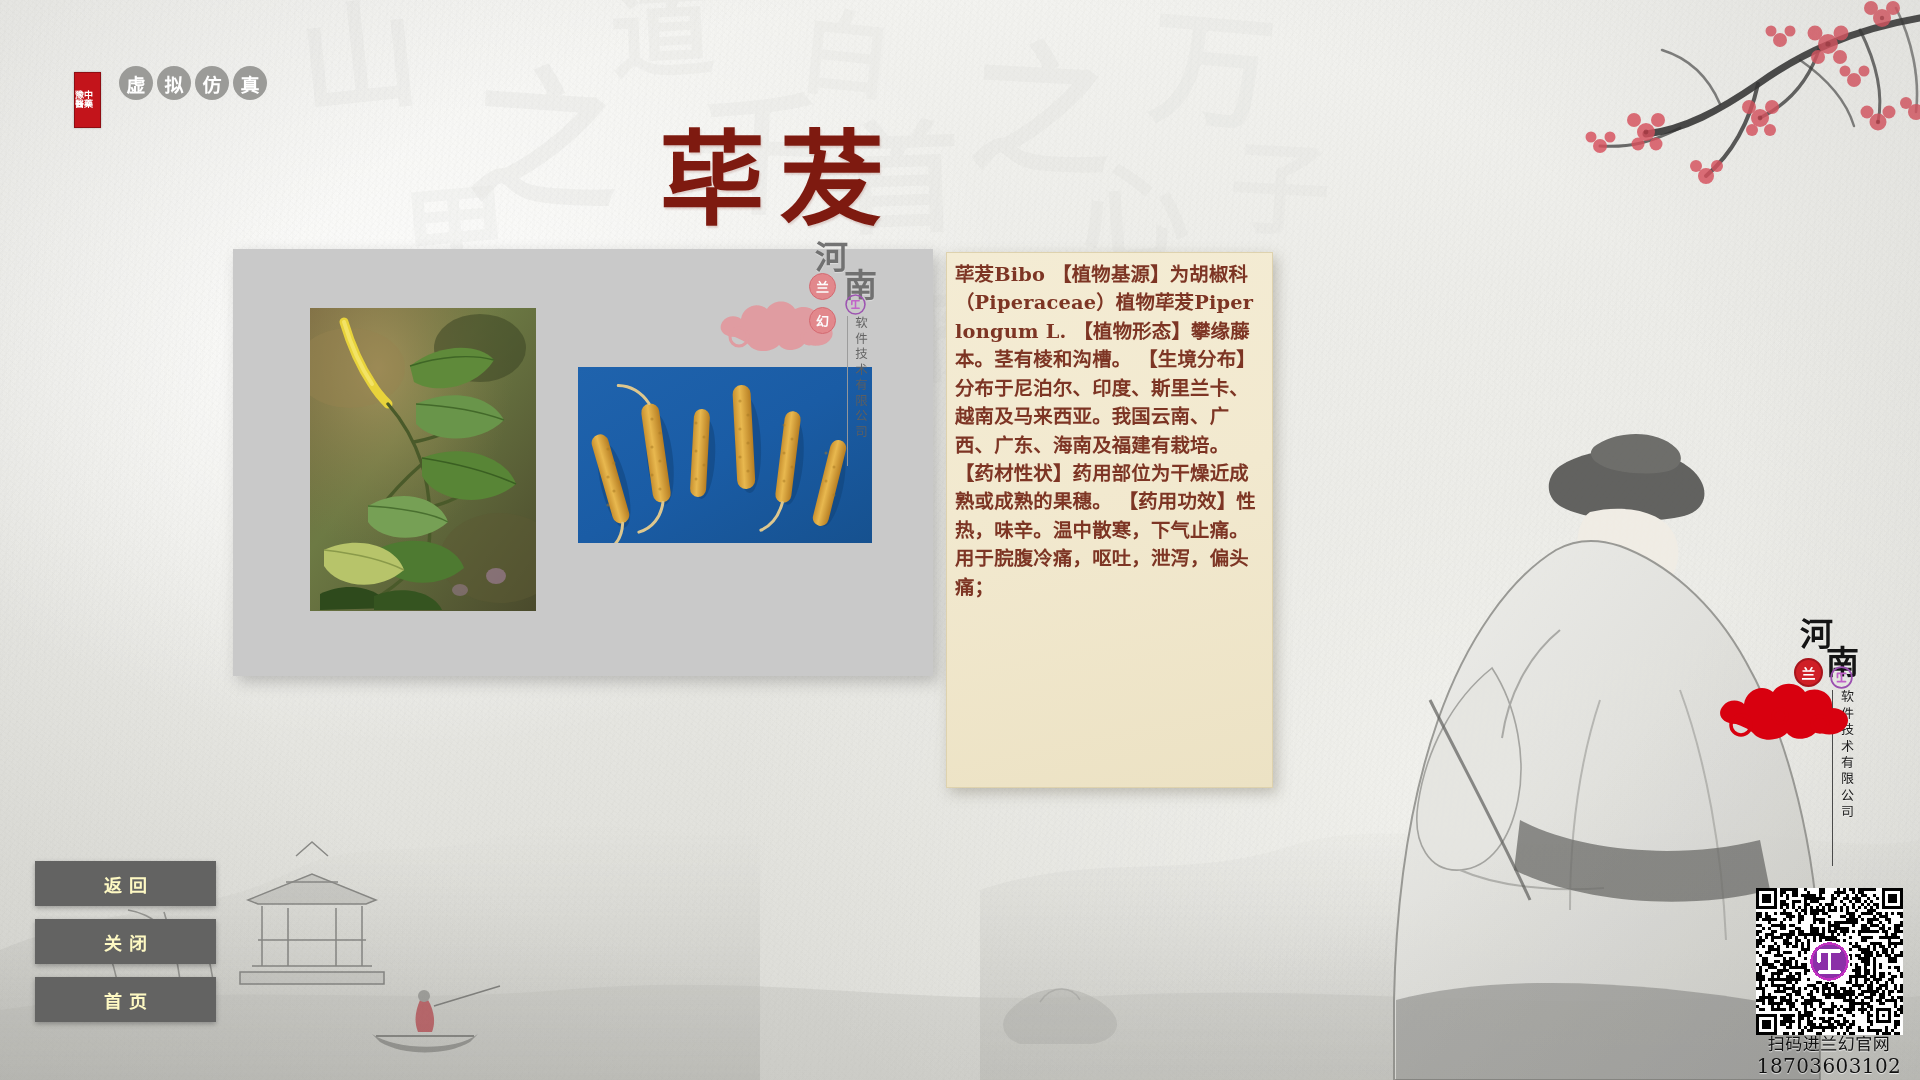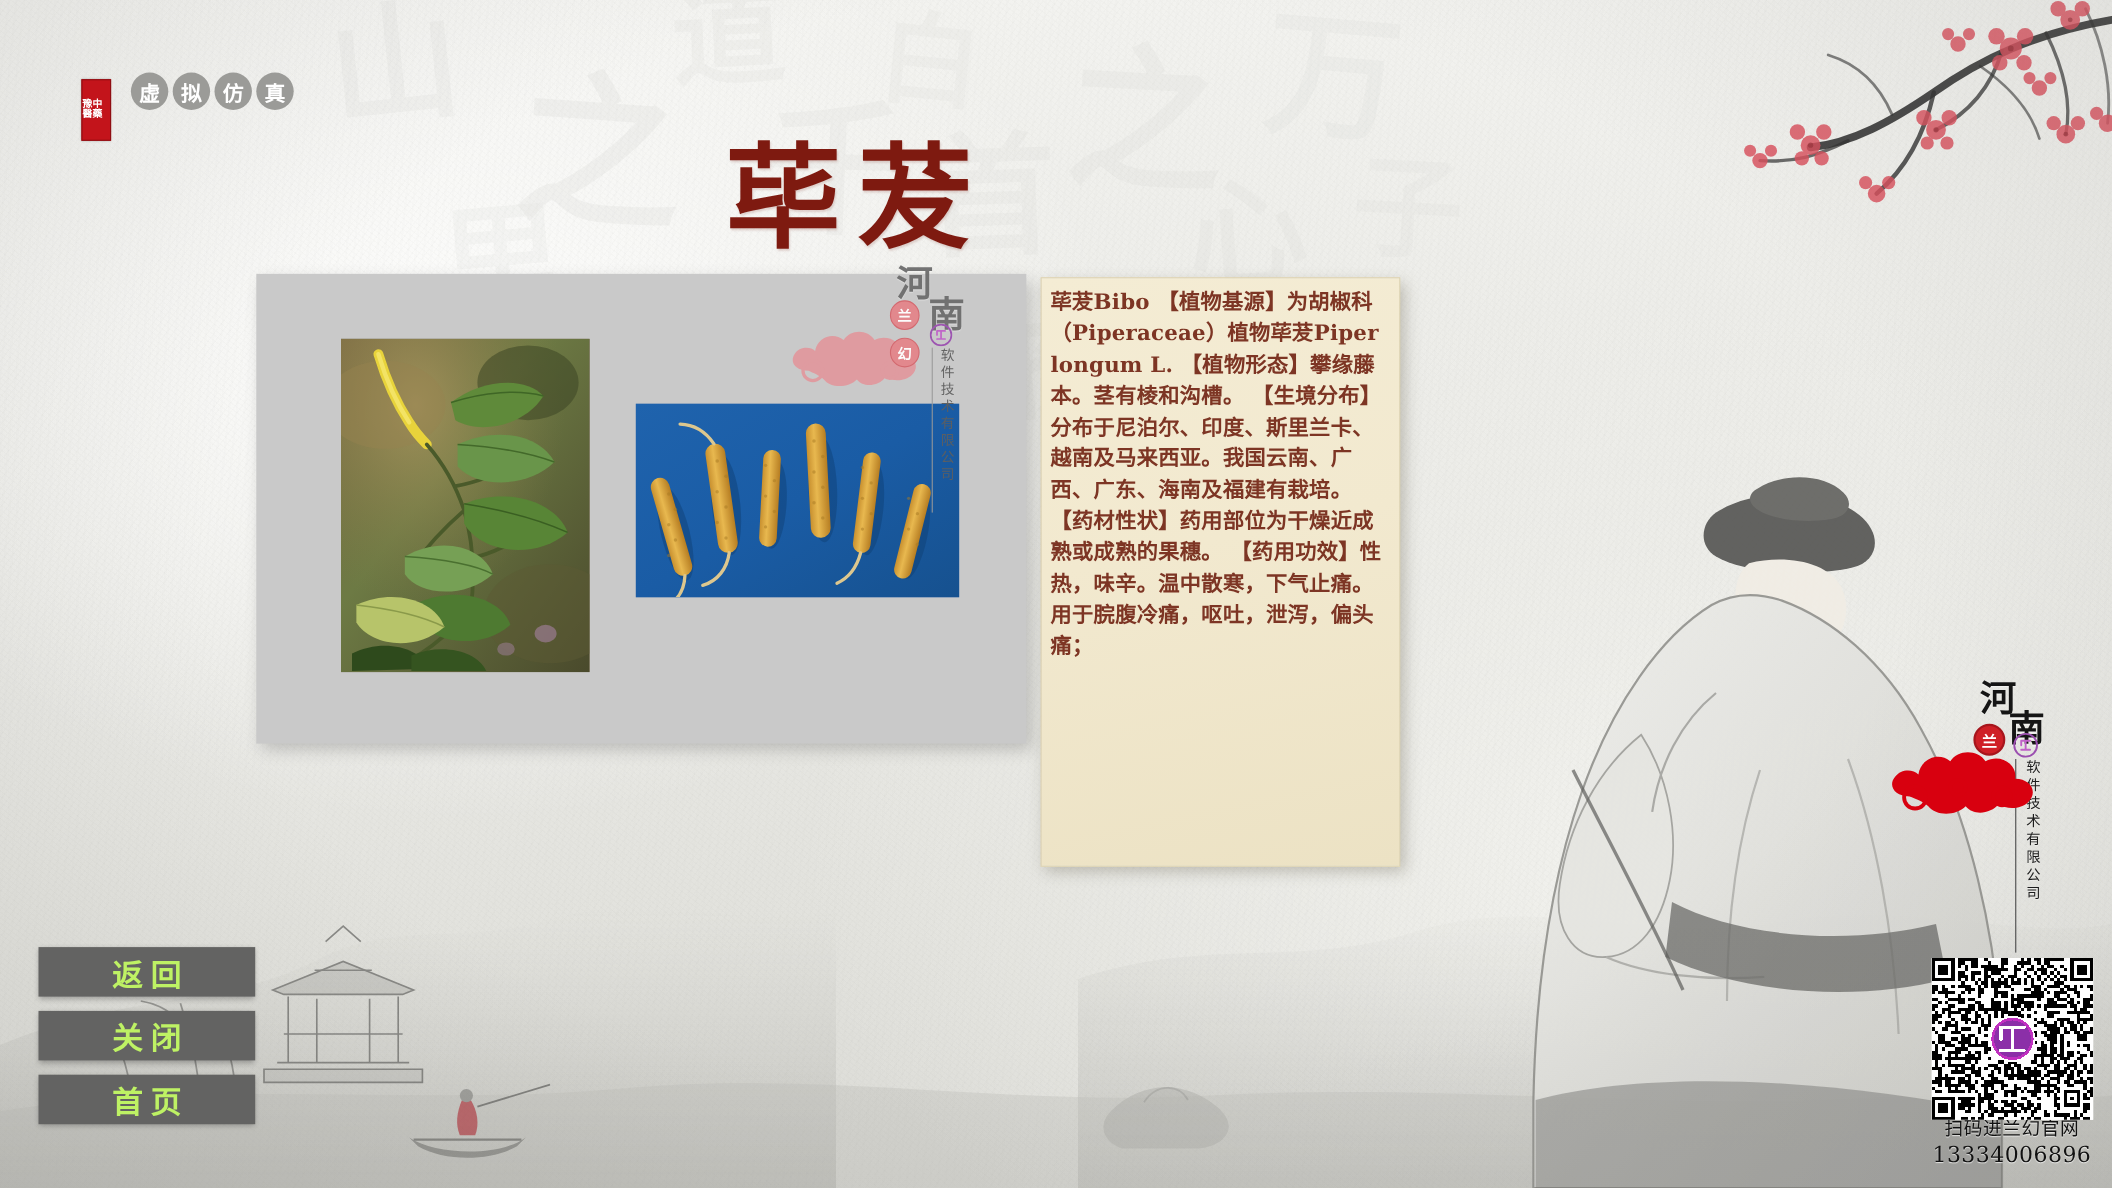--- a/index.html
+++ b/index.html
@@ -155,25 +155,25 @@
     font-family:"DejaVu Serif","Liberation Serif",serif;
     font-size:19.4px; line-height:1.465;
     color:#7d3524; font-weight:700;
     letter-spacing:.2px;
     word-break:break-all;
   }
 
   
   #nav-buttons { position:absolute; left:35px; top:861px; z-index:30; }
   .nav-btn {
-    width:197px; height:45px; margin-bottom:13px;
-    background:#636362; color:#bef264;
+    width:181px; height:45px; margin-bottom:13px;
+    background:#636362; color:#fef9c3;
     display:flex; align-items:center; justify-content:center;
     font-family:"DejaVu Serif","Liberation Serif",serif;
-    font-size:28px; font-weight:700; letter-spacing:7px; text-indent:7px;
+    font-size:18px; font-weight:700; letter-spacing:7px; text-indent:7px;
     cursor:pointer; user-select:none;
     box-shadow:0 2px 5px rgba(0,0,0,.28);
     border:none;
   }
 
   
   #right-watermark { position:absolute; right:44px; top:628px; width:120px; height:260px; z-index:22; }
   .rw-he, .rw-nan {
     position:absolute; color:#151515; font-weight:700;
     font-family:"DejaVu Serif","Liberation Serif",serif;
@@ -195,21 +195,21 @@
     writing-mode:vertical-rl;
     font-size:13px; letter-spacing:3.4px; color:#1c1c1c;
     font-family:"DejaVu Serif","Liberation Serif",serif;
     border-left:1px solid #4a4a4a; padding-left:4px; height:176px;
     text-shadow:0 1px 1px rgba(255,255,255,.45);
   }
   .rw-mark { position:absolute; left:74px; top:38px; width:23px; height:23px; }
   .rw-cloud { position:absolute; left:-42px; top:46px; width:150px; height:78px; }
 
   
-  #qr-block { position:absolute; right:2px; bottom:19px; width:178px; z-index:30; text-align:center; }
+  #qr-block { position:absolute; right:2px; bottom:2px; width:178px; z-index:30; text-align:center; }
   #qr-code { width:147px; height:147px; margin:0 auto; background:#fff; position:relative; }
   .qr-caption {
     font-family:"DejaVu Serif","Liberation Serif",serif;
     font-size:17px; color:#111; letter-spacing:.5px; line-height:1.16;
     text-shadow:0 1px 1px rgba(255,255,255,.75);
   }
   .qr-phone {
     font-family:"DejaVu Serif","Liberation Serif",serif;
     font-size:20px; color:#111; letter-spacing:.4px; line-height:1.16;
     text-shadow:0 1px 1px rgba(255,255,255,.75);
@@ -615,14 +615,14 @@
       <g fill="#000" id="qr-cells">
           <path d="M0 0h1v1h-1zM1 0h1v1h-1zM2 0h1v1h-1zM3 0h1v1h-1zM4 0h1v1h-1zM5 0h1v1h-1zM6 0h1v1h-1zM8 0h1v1h-1zM9 0h1v1h-1zM10 0h1v1h-1zM11 0h1v1h-1zM12 0h1v1h-1zM13 0h1v1h-1zM16 0h1v1h-1zM21 0h1v1h-1zM22 0h1v1h-1zM27 0h1v1h-1zM29 0h1v1h-1zM31 0h1v1h-1zM32 0h1v1h-1zM34 0h1v1h-1zM35 0h1v1h-1zM36 0h1v1h-1zM37 0h1v1h-1zM38 0h1v1h-1zM39 0h1v1h-1zM42 0h1v1h-1zM43 0h1v1h-1zM44 0h1v1h-1zM45 0h1v1h-1zM46 0h1v1h-1zM47 0h1v1h-1zM48 0h1v1h-1zM0 1h1v1h-1zM6 1h1v1h-1zM8 1h1v1h-1zM9 1h1v1h-1zM12 1h1v1h-1zM13 1h1v1h-1zM17 1h1v1h-1zM21 1h1v1h-1zM22 1h1v1h-1zM26 1h1v1h-1zM27 1h1v1h-1zM28 1h1v1h-1zM29 1h1v1h-1zM32 1h1v1h-1zM34 1h1v1h-1zM35 1h1v1h-1zM42 1h1v1h-1zM48 1h1v1h-1zM0 2h1v1h-1zM2 2h1v1h-1zM3 2h1v1h-1zM4 2h1v1h-1zM6 2h1v1h-1zM8 2h1v1h-1zM10 2h1v1h-1zM12 2h1v1h-1zM13 2h1v1h-1zM15 2h1v1h-1zM16 2h1v1h-1zM17 2h1v1h-1zM18 2h1v1h-1zM19 2h1v1h-1zM21 2h1v1h-1zM25 2h1v1h-1zM27 2h1v1h-1zM30 2h1v1h-1zM33 2h1v1h-1zM35 2h1v1h-1zM36 2h1v1h-1zM39 2h1v1h-1zM42 2h1v1h-1zM44 2h1v1h-1zM45 2h1v1h-1zM46 2h1v1h-1zM48 2h1v1h-1zM0 3h1v1h-1zM2 3h1v1h-1zM3 3h1v1h-1zM4 3h1v1h-1zM6 3h1v1h-1zM10 3h1v1h-1zM16 3h1v1h-1zM17 3h1v1h-1zM18 3h1v1h-1zM19 3h1v1h-1zM20 3h1v1h-1zM21 3h1v1h-1zM22 3h1v1h-1zM25 3h1v1h-1zM26 3h1v1h-1zM29 3h1v1h-1zM30 3h1v1h-1zM32 3h1v1h-1zM33 3h1v1h-1zM34 3h1v1h-1zM37 3h1v1h-1zM40 3h1v1h-1zM42 3h1v1h-1zM44 3h1v1h-1zM45 3h1v1h-1zM46 3h1v1h-1zM48 3h1v1h-1zM0 4h1v1h-1zM2 4h1v1h-1zM3 4h1v1h-1zM4 4h1v1h-1zM6 4h1v1h-1zM8 4h1v1h-1zM9 4h1v1h-1zM12 4h1v1h-1zM13 4h1v1h-1zM14 4h1v1h-1zM16 4h1v1h-1zM18 4h1v1h-1zM19 4h1v1h-1zM20 4h1v1h-1zM25 4h1v1h-1zM28 4h1v1h-1zM31 4h1v1h-1zM33 4h1v1h-1zM34 4h1v1h-1zM36 4h1v1h-1zM38 4h1v1h-1zM42 4h1v1h-1zM44 4h1v1h-1zM45 4h1v1h-1zM46 4h1v1h-1zM48 4h1v1h-1zM0 5h1v1h-1zM6 5h1v1h-1zM8 5h1v1h-1zM9 5h1v1h-1zM10 5h1v1h-1zM12 5h1v1h-1zM16 5h1v1h-1zM17 5h1v1h-1zM21 5h1v1h-1zM23 5h1v1h-1zM24 5h1v1h-1zM25 5h1v1h-1zM29 5h1v1h-1zM32 5h1v1h-1zM35 5h1v1h-1zM37 5h1v1h-1zM39 5h1v1h-1zM40 5h1v1h-1zM42 5h1v1h-1zM48 5h1v1h-1zM0 6h1v1h-1zM1 6h1v1h-1zM2 6h1v1h-1zM3 6h1v1h-1zM4 6h1v1h-1zM5 6h1v1h-1zM6 6h1v1h-1zM8 6h1v1h-1zM10 6h1v1h-1zM12 6h1v1h-1zM14 6h1v1h-1zM16 6h1v1h-1zM18 6h1v1h-1zM20 6h1v1h-1zM22 6h1v1h-1zM24 6h1v1h-1zM26 6h1v1h-1zM28 6h1v1h-1zM30 6h1v1h-1zM32 6h1v1h-1zM34 6h1v1h-1zM36 6h1v1h-1zM38 6h1v1h-1zM40 6h1v1h-1zM42 6h1v1h-1zM43 6h1v1h-1zM44 6h1v1h-1zM45 6h1v1h-1zM46 6h1v1h-1zM47 6h1v1h-1zM48 6h1v1h-1zM9 7h1v1h-1zM13 7h1v1h-1zM15 7h1v1h-1zM16 7h1v1h-1zM18 7h1v1h-1zM19 7h1v1h-1zM20 7h1v1h-1zM21 7h1v1h-1zM22 7h1v1h-1zM24 7h1v1h-1zM25 7h1v1h-1zM26 7h1v1h-1zM28 7h1v1h-1zM30 7h1v1h-1zM33 7h1v1h-1zM37 7h1v1h-1zM38 7h1v1h-1zM39 7h1v1h-1zM0 8h1v1h-1zM1 8h1v1h-1zM3 8h1v1h-1zM6 8h1v1h-1zM8 8h1v1h-1zM9 8h1v1h-1zM10 8h1v1h-1zM11 8h1v1h-1zM14 8h1v1h-1zM16 8h1v1h-1zM18 8h1v1h-1zM19 8h1v1h-1zM20 8h1v1h-1zM22 8h1v1h-1zM23 8h1v1h-1zM30 8h1v1h-1zM31 8h1v1h-1zM32 8h1v1h-1zM35 8h1v1h-1zM36 8h1v1h-1zM37 8h1v1h-1zM38 8h1v1h-1zM40 8h1v1h-1zM41 8h1v1h-1zM43 8h1v1h-1zM45 8h1v1h-1zM47 8h1v1h-1zM48 8h1v1h-1zM0 9h1v1h-1zM1 9h1v1h-1zM3 9h1v1h-1zM4 9h1v1h-1zM10 9h1v1h-1zM11 9h1v1h-1zM12 9h1v1h-1zM14 9h1v1h-1zM15 9h1v1h-1zM19 9h1v1h-1zM24 9h1v1h-1zM28 9h1v1h-1zM29 9h1v1h-1zM31 9h1v1h-1zM32 9h1v1h-1zM34 9h1v1h-1zM39 9h1v1h-1zM41 9h1v1h-1zM42 9h1v1h-1zM43 9h1v1h-1zM48 9h1v1h-1zM0 10h1v1h-1zM2 10h1v1h-1zM3 10h1v1h-1zM4 10h1v1h-1zM5 10h1v1h-1zM6 10h1v1h-1zM9 10h1v1h-1zM11 10h1v1h-1zM14 10h1v1h-1zM15 10h1v1h-1zM19 10h1v1h-1zM20 10h1v1h-1zM21 10h1v1h-1zM22 10h1v1h-1zM30 10h1v1h-1zM31 10h1v1h-1zM32 10h1v1h-1zM33 10h1v1h-1zM35 10h1v1h-1zM37 10h1v1h-1zM38 10h1v1h-1zM39 10h1v1h-1zM40 10h1v1h-1zM43 10h1v1h-1zM44 10h1v1h-1zM4 11h1v1h-1zM8 11h1v1h-1zM14 11h1v1h-1zM19 11h1v1h-1zM21 11h1v1h-1zM22 11h1v1h-1zM24 11h1v1h-1zM26 11h1v1h-1zM27 11h1v1h-1zM28 11h1v1h-1zM29 11h1v1h-1zM30 11h1v1h-1zM31 11h1v1h-1zM32 11h1v1h-1zM33 11h1v1h-1zM37 11h1v1h-1zM38 11h1v1h-1zM41 11h1v1h-1zM44 11h1v1h-1zM48 11h1v1h-1zM0 12h1v1h-1zM1 12h1v1h-1zM5 12h1v1h-1zM6 12h1v1h-1zM7 12h1v1h-1zM8 12h1v1h-1zM9 12h1v1h-1zM11 12h1v1h-1zM12 12h1v1h-1zM18 12h1v1h-1zM24 12h1v1h-1zM25 12h1v1h-1zM26 12h1v1h-1zM27 12h1v1h-1zM32 12h1v1h-1zM35 12h1v1h-1zM36 12h1v1h-1zM38 12h1v1h-1zM39 12h1v1h-1zM40 12h1v1h-1zM42 12h1v1h-1zM46 12h1v1h-1zM47 12h1v1h-1zM48 12h1v1h-1zM2 13h1v1h-1zM4 13h1v1h-1zM8 13h1v1h-1zM9 13h1v1h-1zM13 13h1v1h-1zM14 13h1v1h-1zM18 13h1v1h-1zM19 13h1v1h-1zM20 13h1v1h-1zM22 13h1v1h-1zM24 13h1v1h-1zM26 13h1v1h-1zM27 13h1v1h-1zM28 13h1v1h-1zM29 13h1v1h-1zM30 13h1v1h-1zM35 13h1v1h-1zM36 13h1v1h-1zM37 13h1v1h-1zM41 13h1v1h-1zM42 13h1v1h-1zM44 13h1v1h-1zM46 13h1v1h-1zM47 13h1v1h-1zM0 14h1v1h-1zM1 14h1v1h-1zM5 14h1v1h-1zM6 14h1v1h-1zM11 14h1v1h-1zM12 14h1v1h-1zM14 14h1v1h-1zM15 14h1v1h-1zM18 14h1v1h-1zM19 14h1v1h-1zM20 14h1v1h-1zM22 14h1v1h-1zM24 14h1v1h-1zM25 14h1v1h-1zM26 14h1v1h-1zM28 14h1v1h-1zM29 14h1v1h-1zM30 14h1v1h-1zM32 14h1v1h-1zM34 14h1v1h-1zM35 14h1v1h-1zM36 14h1v1h-1zM37 14h1v1h-1zM38 14h1v1h-1zM39 14h1v1h-1zM40 14h1v1h-1zM42 14h1v1h-1zM43 14h1v1h-1zM46 14h1v1h-1zM47 14h1v1h-1zM48 14h1v1h-1zM0 15h1v1h-1zM3 15h1v1h-1zM4 15h1v1h-1zM5 15h1v1h-1zM8 15h1v1h-1zM9 15h1v1h-1zM10 15h1v1h-1zM11 15h1v1h-1zM12 15h1v1h-1zM14 15h1v1h-1zM15 15h1v1h-1zM16 15h1v1h-1zM17 15h1v1h-1zM18 15h1v1h-1zM19 15h1v1h-1zM20 15h1v1h-1zM21 15h1v1h-1zM22 15h1v1h-1zM25 15h1v1h-1zM27 15h1v1h-1zM29 15h1v1h-1zM34 15h1v1h-1zM43 15h1v1h-1zM45 15h1v1h-1zM46 15h1v1h-1zM1 16h1v1h-1zM3 16h1v1h-1zM5 16h1v1h-1zM6 16h1v1h-1zM7 16h1v1h-1zM8 16h1v1h-1zM10 16h1v1h-1zM11 16h1v1h-1zM13 16h1v1h-1zM16 16h1v1h-1zM19 16h1v1h-1zM21 16h1v1h-1zM22 16h1v1h-1zM23 16h1v1h-1zM24 16h1v1h-1zM25 16h1v1h-1zM26 16h1v1h-1zM31 16h1v1h-1zM35 16h1v1h-1zM36 16h1v1h-1zM37 16h1v1h-1zM38 16h1v1h-1zM41 16h1v1h-1zM42 16h1v1h-1zM43 16h1v1h-1zM44 16h1v1h-1zM45 16h1v1h-1zM46 16h1v1h-1zM47 16h1v1h-1zM0 17h1v1h-1zM1 17h1v1h-1zM2 17h1v1h-1zM5 17h1v1h-1zM9 17h1v1h-1zM10 17h1v1h-1zM13 17h1v1h-1zM14 17h1v1h-1zM17 17h1v1h-1zM19 17h1v1h-1zM21 17h1v1h-1zM23 17h1v1h-1zM24 17h1v1h-1zM25 17h1v1h-1zM26 17h1v1h-1zM27 17h1v1h-1zM29 17h1v1h-1zM35 17h1v1h-1zM36 17h1v1h-1zM44 17h1v1h-1zM48 17h1v1h-1zM0 18h1v1h-1zM1 18h1v1h-1zM6 18h1v1h-1zM9 18h1v1h-1zM10 18h1v1h-1zM11 18h1v1h-1zM13 18h1v1h-1zM15 18h1v1h-1zM17 18h1v1h-1zM31 18h1v1h-1zM33 18h1v1h-1zM38 18h1v1h-1zM39 18h1v1h-1zM40 18h1v1h-1zM41 18h1v1h-1zM44 18h1v1h-1zM45 18h1v1h-1zM46 18h1v1h-1zM47 18h1v1h-1zM48 18h1v1h-1zM0 19h1v1h-1zM2 19h1v1h-1zM4 19h1v1h-1zM5 19h1v1h-1zM7 19h1v1h-1zM10 19h1v1h-1zM12 19h1v1h-1zM13 19h1v1h-1zM15 19h1v1h-1zM17 19h1v1h-1zM32 19h1v1h-1zM33 19h1v1h-1zM34 19h1v1h-1zM37 19h1v1h-1zM39 19h1v1h-1zM41 19h1v1h-1zM42 19h1v1h-1zM44 19h1v1h-1zM46 19h1v1h-1zM4 20h1v1h-1zM5 20h1v1h-1zM6 20h1v1h-1zM7 20h1v1h-1zM15 20h1v1h-1zM16 20h1v1h-1zM17 20h1v1h-1zM31 20h1v1h-1zM34 20h1v1h-1zM35 20h1v1h-1zM36 20h1v1h-1zM37 20h1v1h-1zM39 20h1v1h-1zM42 20h1v1h-1zM43 20h1v1h-1zM45 20h1v1h-1zM0 21h1v1h-1zM3 21h1v1h-1zM4 21h1v1h-1zM7 21h1v1h-1zM9 21h1v1h-1zM10 21h1v1h-1zM11 21h1v1h-1zM14 21h1v1h-1zM16 21h1v1h-1zM35 21h1v1h-1zM36 21h1v1h-1zM37 21h1v1h-1zM38 21h1v1h-1zM40 21h1v1h-1zM42 21h1v1h-1zM43 21h1v1h-1zM45 21h1v1h-1zM48 21h1v1h-1zM1 22h1v1h-1zM6 22h1v1h-1zM7 22h1v1h-1zM8 22h1v1h-1zM14 22h1v1h-1zM31 22h1v1h-1zM33 22h1v1h-1zM34 22h1v1h-1zM36 22h1v1h-1zM37 22h1v1h-1zM38 22h1v1h-1zM40 22h1v1h-1zM41 22h1v1h-1zM43 22h1v1h-1zM44 22h1v1h-1zM46 22h1v1h-1zM47 22h1v1h-1zM48 22h1v1h-1zM2 23h1v1h-1zM3 23h1v1h-1zM9 23h1v1h-1zM11 23h1v1h-1zM12 23h1v1h-1zM16 23h1v1h-1zM31 23h1v1h-1zM34 23h1v1h-1zM35 23h1v1h-1zM36 23h1v1h-1zM37 23h1v1h-1zM39 23h1v1h-1zM44 23h1v1h-1zM45 23h1v1h-1zM46 23h1v1h-1zM2 24h1v1h-1zM3 24h1v1h-1zM6 24h1v1h-1zM7 24h1v1h-1zM9 24h1v1h-1zM10 24h1v1h-1zM11 24h1v1h-1zM13 24h1v1h-1zM35 24h1v1h-1zM36 24h1v1h-1zM37 24h1v1h-1zM39 24h1v1h-1zM44 24h1v1h-1zM45 24h1v1h-1zM46 24h1v1h-1zM0 25h1v1h-1zM2 25h1v1h-1zM3 25h1v1h-1zM4 25h1v1h-1zM5 25h1v1h-1zM8 25h1v1h-1zM9 25h1v1h-1zM10 25h1v1h-1zM11 25h1v1h-1zM13 25h1v1h-1zM15 25h1v1h-1zM16 25h1v1h-1zM31 25h1v1h-1zM33 25h1v1h-1zM36 25h1v1h-1zM37 25h1v1h-1zM39 25h1v1h-1zM41 25h1v1h-1zM1 26h1v1h-1zM4 26h1v1h-1zM5 26h1v1h-1zM6 26h1v1h-1zM9 26h1v1h-1zM11 26h1v1h-1zM12 26h1v1h-1zM13 26h1v1h-1zM14 26h1v1h-1zM15 26h1v1h-1zM16 26h1v1h-1zM33 26h1v1h-1zM34 26h1v1h-1zM36 26h1v1h-1zM39 26h1v1h-1zM41 26h1v1h-1zM44 26h1v1h-1zM46 26h1v1h-1zM47 26h1v1h-1zM1 27h1v1h-1zM3 27h1v1h-1zM7 27h1v1h-1zM8 27h1v1h-1zM9 27h1v1h-1zM10 27h1v1h-1zM16 27h1v1h-1zM17 27h1v1h-1zM32 27h1v1h-1zM33 27h1v1h-1zM34 27h1v1h-1zM36 27h1v1h-1zM37 27h1v1h-1zM39 27h1v1h-1zM47 27h1v1h-1zM0 28h1v1h-1zM1 28h1v1h-1zM5 28h1v1h-1zM6 28h1v1h-1zM7 28h1v1h-1zM8 28h1v1h-1zM11 28h1v1h-1zM13 28h1v1h-1zM14 28h1v1h-1zM16 28h1v1h-1zM33 28h1v1h-1zM34 28h1v1h-1zM36 28h1v1h-1zM37 28h1v1h-1zM39 28h1v1h-1zM41 28h1v1h-1zM42 28h1v1h-1zM44 28h1v1h-1zM48 28h1v1h-1zM0 29h1v1h-1zM1 29h1v1h-1zM2 29h1v1h-1zM5 29h1v1h-1zM7 29h1v1h-1zM10 29h1v1h-1zM11 29h1v1h-1zM12 29h1v1h-1zM14 29h1v1h-1zM31 29h1v1h-1zM32 29h1v1h-1zM33 29h1v1h-1zM34 29h1v1h-1zM35 29h1v1h-1zM36 29h1v1h-1zM38 29h1v1h-1zM39 29h1v1h-1zM41 29h1v1h-1zM42 29h1v1h-1zM45 29h1v1h-1zM46 29h1v1h-1zM48 29h1v1h-1zM0 30h1v1h-1zM1 30h1v1h-1zM2 30h1v1h-1zM4 30h1v1h-1zM5 30h1v1h-1zM6 30h1v1h-1zM7 30h1v1h-1zM8 30h1v1h-1zM9 30h1v1h-1zM10 30h1v1h-1zM11 30h1v1h-1zM12 30h1v1h-1zM13 30h1v1h-1zM14 30h1v1h-1zM17 30h1v1h-1zM31 30h1v1h-1zM33 30h1v1h-1zM36 30h1v1h-1zM37 30h1v1h-1zM39 30h1v1h-1zM40 30h1v1h-1zM41 30h1v1h-1zM44 30h1v1h-1zM45 30h1v1h-1zM1 31h1v1h-1zM5 31h1v1h-1zM10 31h1v1h-1zM11 31h1v1h-1zM13 31h1v1h-1zM20 31h1v1h-1zM21 31h1v1h-1zM23 31h1v1h-1zM24 31h1v1h-1zM25 31h1v1h-1zM30 31h1v1h-1zM31 31h1v1h-1zM33 31h1v1h-1zM36 31h1v1h-1zM38 31h1v1h-1zM40 31h1v1h-1zM43 31h1v1h-1zM45 31h1v1h-1zM1 32h1v1h-1zM3 32h1v1h-1zM5 32h1v1h-1zM6 32h1v1h-1zM7 32h1v1h-1zM8 32h1v1h-1zM9 32h1v1h-1zM12 32h1v1h-1zM17 32h1v1h-1zM18 32h1v1h-1zM19 32h1v1h-1zM22 32h1v1h-1zM23 32h1v1h-1zM25 32h1v1h-1zM26 32h1v1h-1zM32 32h1v1h-1zM33 32h1v1h-1zM34 32h1v1h-1zM35 32h1v1h-1zM37 32h1v1h-1zM38 32h1v1h-1zM41 32h1v1h-1zM42 32h1v1h-1zM43 32h1v1h-1zM46 32h1v1h-1zM48 32h1v1h-1zM0 33h1v1h-1zM1 33h1v1h-1zM2 33h1v1h-1zM7 33h1v1h-1zM9 33h1v1h-1zM10 33h1v1h-1zM11 33h1v1h-1zM12 33h1v1h-1zM14 33h1v1h-1zM16 33h1v1h-1zM19 33h1v1h-1zM20 33h1v1h-1zM22 33h1v1h-1zM23 33h1v1h-1zM24 33h1v1h-1zM26 33h1v1h-1zM28 33h1v1h-1zM29 33h1v1h-1zM31 33h1v1h-1zM34 33h1v1h-1zM37 33h1v1h-1zM38 33h1v1h-1zM40 33h1v1h-1zM41 33h1v1h-1zM43 33h1v1h-1zM46 33h1v1h-1zM48 33h1v1h-1zM2 34h1v1h-1zM6 34h1v1h-1zM7 34h1v1h-1zM8 34h1v1h-1zM9 34h1v1h-1zM12 34h1v1h-1zM13 34h1v1h-1zM14 34h1v1h-1zM18 34h1v1h-1zM20 34h1v1h-1zM22 34h1v1h-1zM24 34h1v1h-1zM26 34h1v1h-1zM27 34h1v1h-1zM29 34h1v1h-1zM30 34h1v1h-1zM31 34h1v1h-1zM32 34h1v1h-1zM35 34h1v1h-1zM36 34h1v1h-1zM37 34h1v1h-1zM38 34h1v1h-1zM39 34h1v1h-1zM40 34h1v1h-1zM42 34h1v1h-1zM44 34h1v1h-1zM45 34h1v1h-1zM47 34h1v1h-1zM48 34h1v1h-1zM2 35h1v1h-1zM4 35h1v1h-1zM10 35h1v1h-1zM11 35h1v1h-1zM13 35h1v1h-1zM14 35h1v1h-1zM17 35h1v1h-1zM18 35h1v1h-1zM22 35h1v1h-1zM23 35h1v1h-1zM24 35h1v1h-1zM25 35h1v1h-1zM26 35h1v1h-1zM27 35h1v1h-1zM28 35h1v1h-1zM29 35h1v1h-1zM30 35h1v1h-1zM31 35h1v1h-1zM32 35h1v1h-1zM34 35h1v1h-1zM35 35h1v1h-1zM38 35h1v1h-1zM39 35h1v1h-1zM41 35h1v1h-1zM42 35h1v1h-1zM44 35h1v1h-1zM1 36h1v1h-1zM2 36h1v1h-1zM3 36h1v1h-1zM4 36h1v1h-1zM5 36h1v1h-1zM6 36h1v1h-1zM8 36h1v1h-1zM9 36h1v1h-1zM11 36h1v1h-1zM15 36h1v1h-1zM18 36h1v1h-1zM19 36h1v1h-1zM23 36h1v1h-1zM24 36h1v1h-1zM26 36h1v1h-1zM27 36h1v1h-1zM28 36h1v1h-1zM29 36h1v1h-1zM31 36h1v1h-1zM33 36h1v1h-1zM36 36h1v1h-1zM37 36h1v1h-1zM38 36h1v1h-1zM41 36h1v1h-1zM42 36h1v1h-1zM45 36h1v1h-1zM47 36h1v1h-1zM48 36h1v1h-1zM0 37h1v1h-1zM1 37h1v1h-1zM2 37h1v1h-1zM4 37h1v1h-1zM5 37h1v1h-1zM8 37h1v1h-1zM9 37h1v1h-1zM10 37h1v1h-1zM11 37h1v1h-1zM13 37h1v1h-1zM16 37h1v1h-1zM17 37h1v1h-1zM18 37h1v1h-1zM19 37h1v1h-1zM20 37h1v1h-1zM21 37h1v1h-1zM29 37h1v1h-1zM30 37h1v1h-1zM31 37h1v1h-1zM32 37h1v1h-1zM35 37h1v1h-1zM38 37h1v1h-1zM40 37h1v1h-1zM41 37h1v1h-1zM43 37h1v1h-1zM44 37h1v1h-1zM45 37h1v1h-1zM46 37h1v1h-1zM48 37h1v1h-1zM2 38h1v1h-1zM4 38h1v1h-1zM5 38h1v1h-1zM6 38h1v1h-1zM7 38h1v1h-1zM8 38h1v1h-1zM10 38h1v1h-1zM11 38h1v1h-1zM12 38h1v1h-1zM15 38h1v1h-1zM16 38h1v1h-1zM17 38h1v1h-1zM18 38h1v1h-1zM21 38h1v1h-1zM22 38h1v1h-1zM25 38h1v1h-1zM31 38h1v1h-1zM32 38h1v1h-1zM33 38h1v1h-1zM34 38h1v1h-1zM35 38h1v1h-1zM36 38h1v1h-1zM37 38h1v1h-1zM41 38h1v1h-1zM42 38h1v1h-1zM46 38h1v1h-1zM0 39h1v1h-1zM5 39h1v1h-1zM7 39h1v1h-1zM11 39h1v1h-1zM12 39h1v1h-1zM16 39h1v1h-1zM18 39h1v1h-1zM21 39h1v1h-1zM25 39h1v1h-1zM26 39h1v1h-1zM28 39h1v1h-1zM31 39h1v1h-1zM32 39h1v1h-1zM35 39h1v1h-1zM37 39h1v1h-1zM38 39h1v1h-1zM46 39h1v1h-1zM48 39h1v1h-1zM1 40h1v1h-1zM2 40h1v1h-1zM5 40h1v1h-1zM6 40h1v1h-1zM7 40h1v1h-1zM8 40h1v1h-1zM9 40h1v1h-1zM11 40h1v1h-1zM13 40h1v1h-1zM16 40h1v1h-1zM19 40h1v1h-1zM22 40h1v1h-1zM23 40h1v1h-1zM24 40h1v1h-1zM25 40h1v1h-1zM27 40h1v1h-1zM29 40h1v1h-1zM30 40h1v1h-1zM31 40h1v1h-1zM32 40h1v1h-1zM34 40h1v1h-1zM35 40h1v1h-1zM36 40h1v1h-1zM38 40h1v1h-1zM40 40h1v1h-1zM41 40h1v1h-1zM42 40h1v1h-1zM43 40h1v1h-1zM44 40h1v1h-1zM47 40h1v1h-1zM48 40h1v1h-1zM14 41h1v1h-1zM16 41h1v1h-1zM17 41h1v1h-1zM18 41h1v1h-1zM22 41h1v1h-1zM24 41h1v1h-1zM25 41h1v1h-1zM30 41h1v1h-1zM31 41h1v1h-1zM35 41h1v1h-1zM37 41h1v1h-1zM40 41h1v1h-1zM44 41h1v1h-1zM46 41h1v1h-1zM48 41h1v1h-1zM0 42h1v1h-1zM1 42h1v1h-1zM2 42h1v1h-1zM3 42h1v1h-1zM4 42h1v1h-1zM5 42h1v1h-1zM6 42h1v1h-1zM8 42h1v1h-1zM9 42h1v1h-1zM10 42h1v1h-1zM11 42h1v1h-1zM12 42h1v1h-1zM14 42h1v1h-1zM15 42h1v1h-1zM16 42h1v1h-1zM17 42h1v1h-1zM18 42h1v1h-1zM27 42h1v1h-1zM28 42h1v1h-1zM32 42h1v1h-1zM37 42h1v1h-1zM38 42h1v1h-1zM40 42h1v1h-1zM42 42h1v1h-1zM44 42h1v1h-1zM46 42h1v1h-1zM47 42h1v1h-1zM0 43h1v1h-1zM6 43h1v1h-1zM9 43h1v1h-1zM10 43h1v1h-1zM11 43h1v1h-1zM14 43h1v1h-1zM15 43h1v1h-1zM17 43h1v1h-1zM19 43h1v1h-1zM21 43h1v1h-1zM22 43h1v1h-1zM24 43h1v1h-1zM25 43h1v1h-1zM29 43h1v1h-1zM37 43h1v1h-1zM40 43h1v1h-1zM44 43h1v1h-1zM0 44h1v1h-1zM2 44h1v1h-1zM3 44h1v1h-1zM4 44h1v1h-1zM6 44h1v1h-1zM8 44h1v1h-1zM9 44h1v1h-1zM10 44h1v1h-1zM11 44h1v1h-1zM12 44h1v1h-1zM14 44h1v1h-1zM17 44h1v1h-1zM18 44h1v1h-1zM22 44h1v1h-1zM23 44h1v1h-1zM24 44h1v1h-1zM26 44h1v1h-1zM27 44h1v1h-1zM29 44h1v1h-1zM30 44h1v1h-1zM32 44h1v1h-1zM37 44h1v1h-1zM38 44h1v1h-1zM40 44h1v1h-1zM41 44h1v1h-1zM42 44h1v1h-1zM43 44h1v1h-1zM44 44h1v1h-1zM46 44h1v1h-1zM47 44h1v1h-1zM0 45h1v1h-1zM2 45h1v1h-1zM3 45h1v1h-1zM4 45h1v1h-1zM6 45h1v1h-1zM8 45h1v1h-1zM9 45h1v1h-1zM11 45h1v1h-1zM14 45h1v1h-1zM17 45h1v1h-1zM18 45h1v1h-1zM19 45h1v1h-1zM21 45h1v1h-1zM24 45h1v1h-1zM25 45h1v1h-1zM27 45h1v1h-1zM28 45h1v1h-1zM29 45h1v1h-1zM31 45h1v1h-1zM32 45h1v1h-1zM38 45h1v1h-1zM46 45h1v1h-1zM47 45h1v1h-1zM0 46h1v1h-1zM2 46h1v1h-1zM3 46h1v1h-1zM4 46h1v1h-1zM6 46h1v1h-1zM10 46h1v1h-1zM11 46h1v1h-1zM14 46h1v1h-1zM16 46h1v1h-1zM18 46h1v1h-1zM19 46h1v1h-1zM20 46h1v1h-1zM21 46h1v1h-1zM22 46h1v1h-1zM23 46h1v1h-1zM24 46h1v1h-1zM25 46h1v1h-1zM26 46h1v1h-1zM28 46h1v1h-1zM30 46h1v1h-1zM31 46h1v1h-1zM34 46h1v1h-1zM37 46h1v1h-1zM43 46h1v1h-1zM46 46h1v1h-1zM0 47h1v1h-1zM6 47h1v1h-1zM15 47h1v1h-1zM17 47h1v1h-1zM18 47h1v1h-1zM22 47h1v1h-1zM25 47h1v1h-1zM30 47h1v1h-1zM34 47h1v1h-1zM35 47h1v1h-1zM37 47h1v1h-1zM38 47h1v1h-1zM39 47h1v1h-1zM40 47h1v1h-1zM41 47h1v1h-1zM43 47h1v1h-1zM45 47h1v1h-1zM0 48h1v1h-1zM1 48h1v1h-1zM2 48h1v1h-1zM3 48h1v1h-1zM4 48h1v1h-1zM5 48h1v1h-1zM6 48h1v1h-1zM9 48h1v1h-1zM10 48h1v1h-1zM12 48h1v1h-1zM14 48h1v1h-1zM15 48h1v1h-1zM20 48h1v1h-1zM21 48h1v1h-1zM27 48h1v1h-1zM29 48h1v1h-1zM31 48h1v1h-1zM32 48h1v1h-1zM40 48h1v1h-1zM42 48h1v1h-1zM43 48h1v1h-1zM44 48h1v1h-1zM46 48h1v1h-1zM47 48h1v1h-1z" fill="#000"></path>
         </g>
       <circle cx="24.5" cy="24.5" r="7" fill="#fff"></circle>
       <circle cx="24.5" cy="24.5" r="6" fill="#8b2fa8"></circle>
       <circle cx="24.5" cy="24.5" r="6" fill="none" stroke="#c030c0" stroke-width=".8"></circle>
       <path d="M21 21 L28 21 M24.5 21 L24.5 28 M21 28 L28 28 M21 21 L21 24.5" stroke="#fff" stroke-width="1.1" fill="none" stroke-linecap="round"></path>
     </svg>
   </div>
   <div class="qr-caption">扫码进兰幻官网</div>
-  <div class="qr-phone">13334006896</div>
+  <div class="qr-phone">18703603102</div>
 </div>
 
 </body></html>

